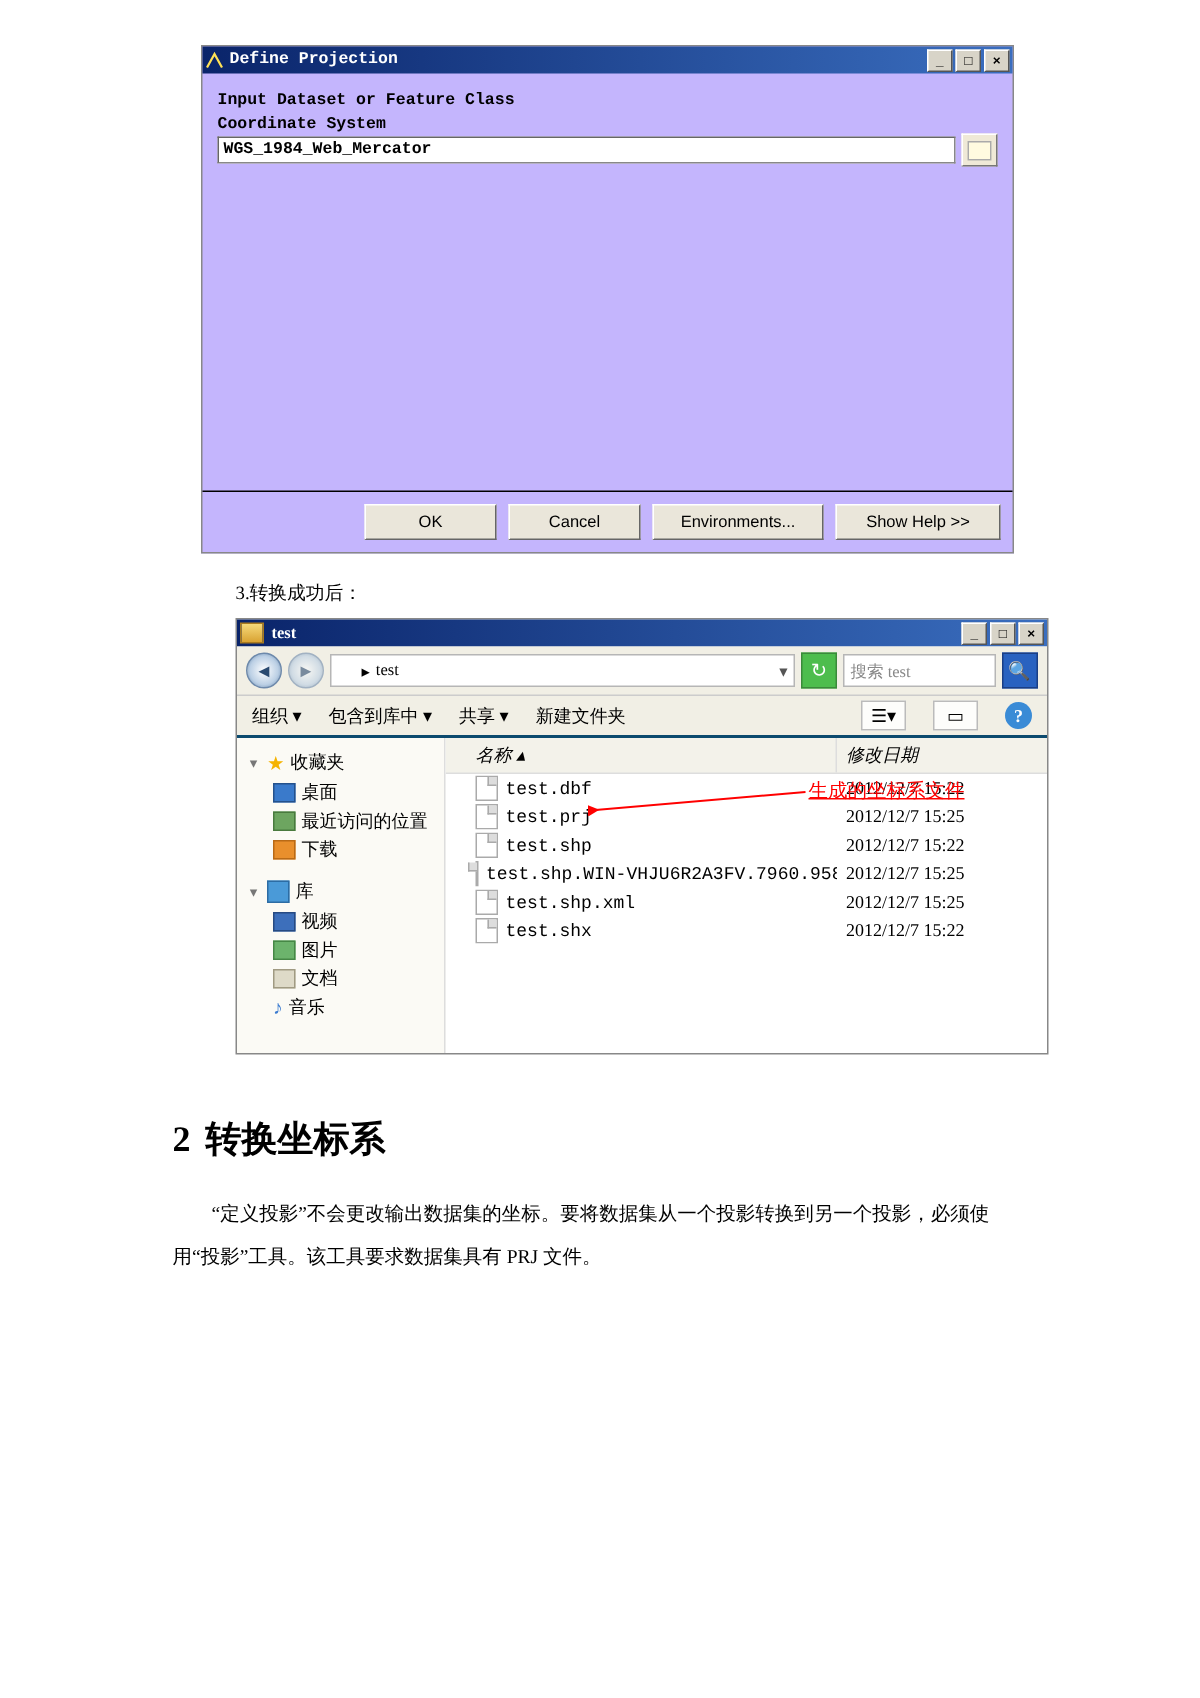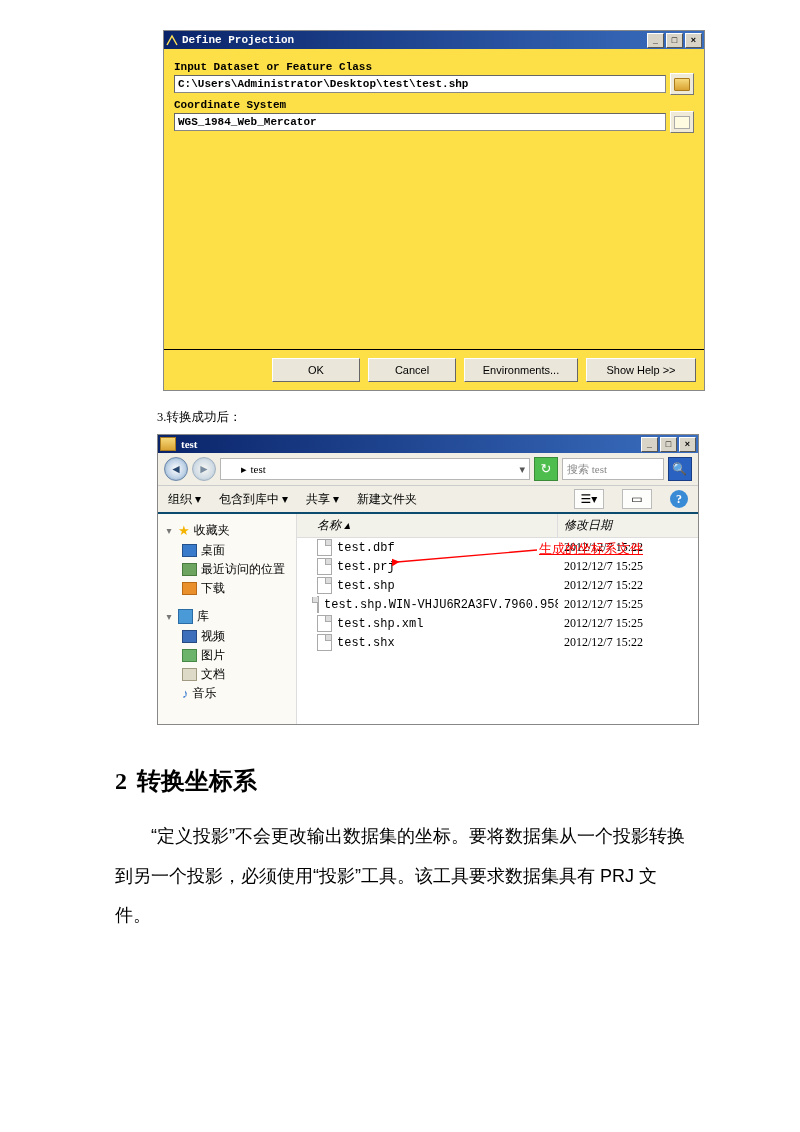--- a/index.html
+++ b/index.html
@@ -10,22 +10,22 @@
     width: 800px;
     font-size: 14px;
     color: #000;
   }
   .page {
     padding: 30px 115px 30px 115px;
   }
   
   .win-dialog {
     border: 1px solid #888;
-    background: #fde047;
-    margin-left: 48px;
+    background: #c4b5fd;
+    margin-left: 19px;
     width: 540px;
     font-family: "Courier New", monospace;
   }
   .titlebar {
     background: linear-gradient(to right, #0a246a, #3a6ebf);
     color: #fff;
     display: flex;
     align-items: center;
     padding: 1px 2px;
     font-weight: bold;
@@ -291,22 +291,22 @@
   
   .section-head {
     font-family: "SimHei","Microsoft YaHei";
     font-weight: bold;
     font-size: 24px;
     margin-top: 40px;
     margin-left:0;
   }
   .section-num { margin-right: 10px; }
   .para {
-    font-family: Liberation Sans, sans-serif;
-    font-size: 18px;
+    font-family: Liberation Serif, serif;
+    font-size: 13px;
     line-height: 2.2;
     margin-top: 20px;
     text-indent: 2em;
   }
 </style>
 </head>
 <body>
 
 <div class="page">
 
@@ -317,26 +317,20 @@
             <path d="M1 11 L6 2 L11 11" stroke="#ffe156" stroke-width="1.5" fill="none"></path>
           </svg>
       </span>
       <span class="title">Define Projection</span>
       <span class="winbtn">_</span>
       <span class="winbtn">□</span>
       <span class="winbtn">×</span>
     </div>
     <div class="dlg-body">
       <div class="fld-label">Input Dataset or Feature Class</div>
-      <div class="fld-row">
-        <div class="fld-input">C:\Users\Administrator\Desktop\test\test.shp</div>
-        <div class="fld-btn">
-            <span class="folder-ico"></span>
-          </div>
-      </div>
       <div class="fld-label">Coordinate System</div>
       <div class="fld-row">
         <div class="fld-input">WGS_1984_Web_Mercator</div>
         <div class="fld-btn">
             <span class="hand-ico"></span>
           </div>
       </div>
       <div class="dlg-blank"></div>
     </div>
     <div class="dlg-buttons">

